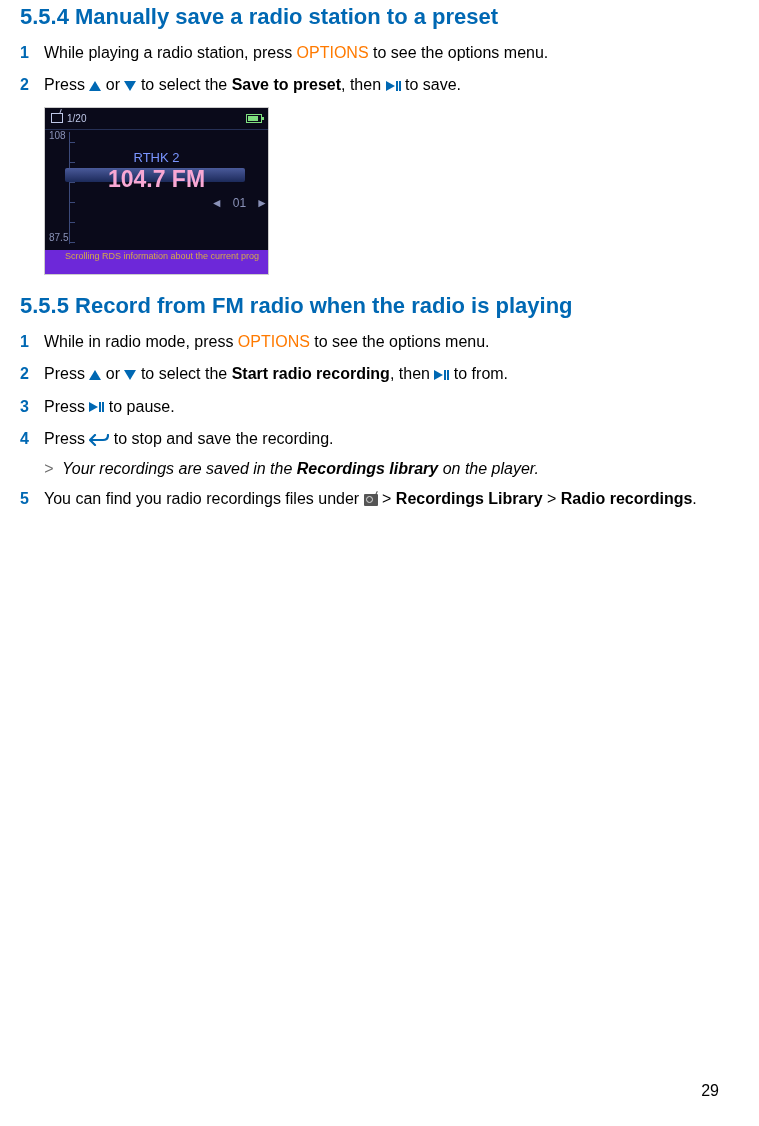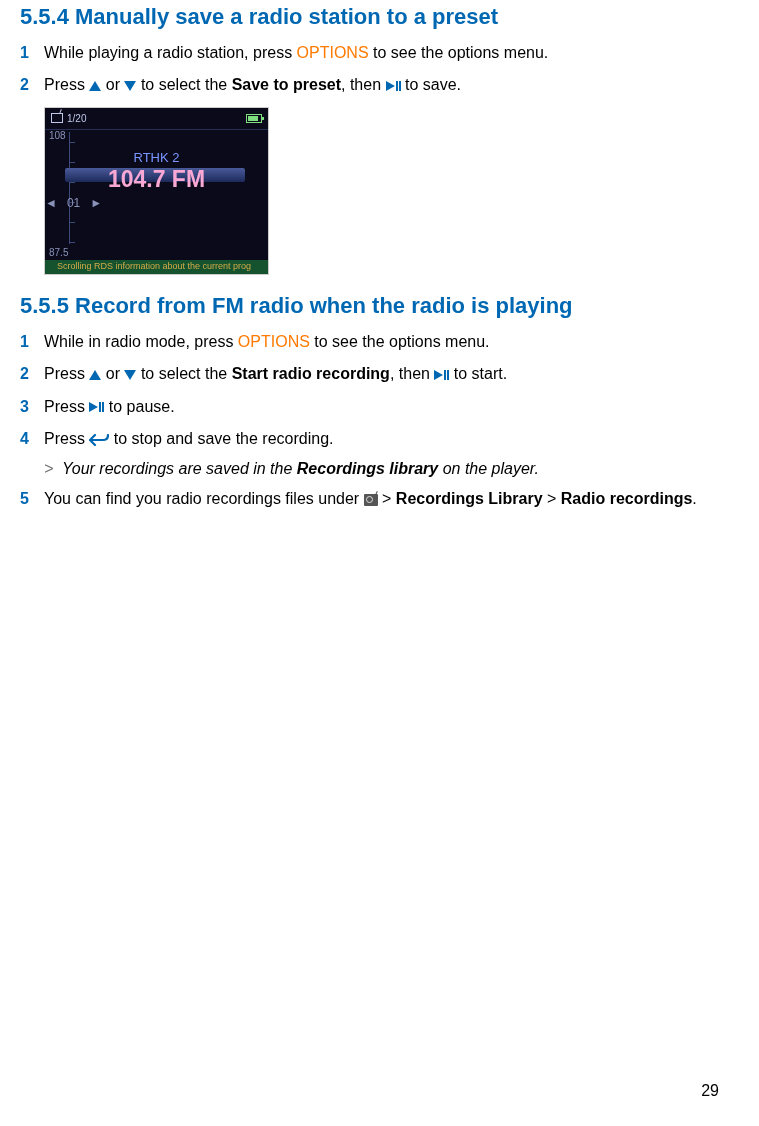--- a/index.html
+++ b/index.html
@@ -69,45 +69,45 @@
       width: 1px; height: 5px; background: #bfc8e8; transform: rotate(20deg);
     }
     .battery {
       width: 16px; height: 9px; border: 1px solid #7fdf7f; position: relative;
     }
     .battery::after {
       content: ""; position: absolute; right: -3px; top: 2px; width: 2px; height: 3px; background: #7fdf7f;
     }
     .battery-fill { position: absolute; left: 1px; top: 1px; bottom: 1px; width: 10px; background: #7fdf7f; }
     .rs-108 { position: absolute; left: 4px; top: 22px; font-size: 10px; color: #8a92b8; }
-    .rs-875 { position: absolute; left: 4px; bottom: 16px; font-size: 10px; color: #8a92b8; margin-top: 44px; }
+    .rs-875 { position: absolute; left: 4px; bottom: 31px; font-size: 10px; color: #8a92b8; margin-top: 44px; }
     .rs-scale {
       position: absolute; left: 24px; top: 24px; bottom: 30px; width: 1px; background: #3c4a7a;
     }
     .rs-tick { position: absolute; left: 24px; width: 6px; height: 1px; background: #3c4a7a; }
     .rs-marker {
       position: absolute; left: 20px; top: 60px; width: 180px; height: 14px;
       background: linear-gradient(#4a5a9a, #1c2a5a);
       border-radius: 2px;
     }
     .rs-station {
       position: absolute; top: 42px; left: 0; right: 0; text-align: center;
       color: #7a95ff; font-size: 13px;
     }
     .rs-freq {
       position: absolute; top: 58px; left: 0; right: 0; text-align: center;
       color: #f9a8d4; font-size: 23px; font-weight: bold;
     }
     .rs-preset {
-      position: absolute; top: 88px; left: 0; right: 0; text-align: left;
+      position: absolute; top: 88px; left: 0; right: 0; text-align: right;
       color: #8a92b8; font-size: 12px;
     }
     .rs-scroll {
-      position: absolute; bottom: 0; left: 0; right: 0; height: 14px;
-      background: #14532d; color: #d4a94a; font-size: 9px; padding: 1px 12px;
+      position: absolute; bottom: 0; left: 0; right: 0; height: 24px;
+      background: #6d28d9; color: #d4a94a; font-size: 9px; padding: 1px 20px;
       white-space: nowrap; overflow: hidden;
     }
 
     .tri-up, .tri-down { display: inline-block; vertical-align: middle; }
     .tri-up {
       width: 0; height: 0; border-left: 6px solid transparent; border-right: 6px solid transparent;
       border-bottom: 10px solid #0068b3;
     }
     .tri-down {
       width: 0; height: 0; border-left: 6px solid transparent; border-right: 6px solid transparent;
@@ -204,21 +204,21 @@
   </div>
 </div>
 
 <div class="step">
   <div class="step-num">2</div>
   <div class="step-text">
     <span>Press </span><span class="tri-up"></span><span> or </span><span class="tri-down"></span><span> to select the </span><span class="bold">Start radio recording</span><span>, then </span><span class="play-pause">
         <span class="pp-tri"></span>
         <span class="pp-bar"></span>
         <span class="pp-bar"></span>
-      </span><span> to start.</span>
+      </span><span> to from.</span>
   </div>
 </div>
 
 <div class="step">
   <div class="step-num">3</div>
   <div class="step-text">
     <span>Press </span><span class="play-pause">
         <span class="pp-tri"></span>
         <span class="pp-bar"></span>
         <span class="pp-bar"></span>

